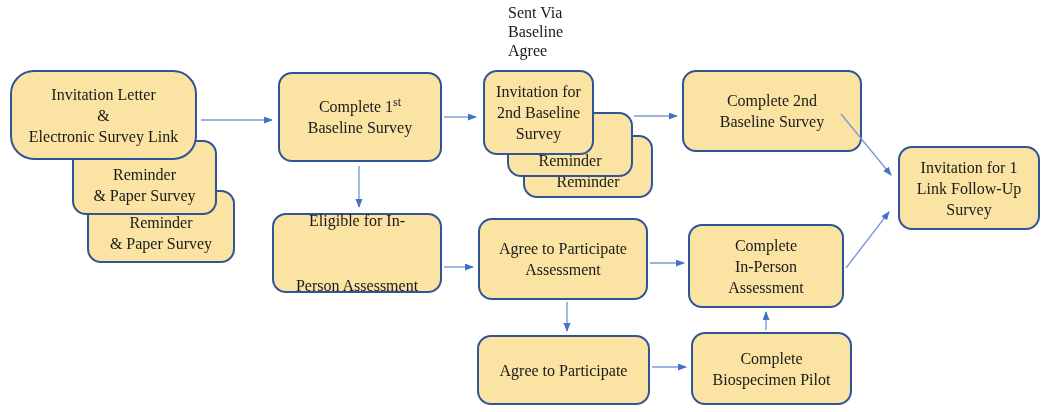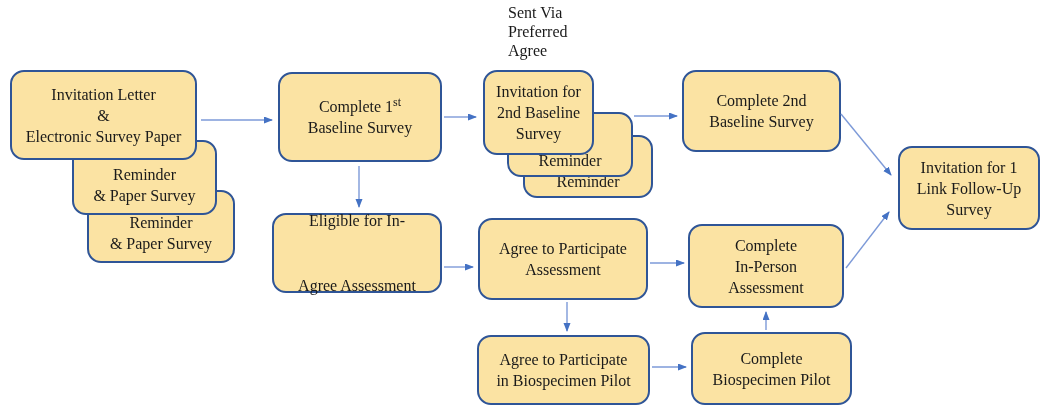--- a/index.html
+++ b/index.html
@@ -54,85 +54,84 @@
     <line x1="650" y1="263" x2="684" y2="263" marker-end="url(#ah)"></line>
     <line x1="567" y1="302" x2="567" y2="331" marker-end="url(#ah)"></line>
     <line x1="652" y1="367" x2="686" y2="367" marker-end="url(#ah)"></line>
     <line x1="766" y1="330" x2="766" y2="312" marker-end="url(#ah)"></line>
     <line x1="841" y1="114" x2="891" y2="175" marker-end="url(#ah)"></line>
     <line x1="846" y1="268" x2="889" y2="212" marker-end="url(#ah)"></line>
   </svg>
 
   <div class="note" style="left:508px;top:3px;width:92px;">
     <div>Sent Via</div>
-    <div>Preferred</div>
+    <div>Baseline</div>
     <div>Agree</div>
   </div>
 
   <div class="node bottom" style="left:87px;top:190px;width:148px;height:73px;z-index:1;">
     <div class="ln">Reminder</div>
     <div class="ln">&amp; Paper Survey</div>
   </div>
   <div class="node bottom" style="left:72px;top:140px;width:145px;height:75px;z-index:2;">
     <div class="ln">Reminder</div>
     <div class="ln">&amp; Paper Survey</div>
   </div>
-  <div class="node" style="left:10px;top:70px;width:187px;height:90px;z-index:3;">
+  <div class="node" style="left:10px;top:70px;width:187px;height:90px;z-index:3;border-radius:24px;">
     <div class="ln">Invitation Letter</div>
     <div class="ln">&amp;</div>
-    <div class="ln">Electronic Survey Paper</div>
+    <div class="ln">Electronic Survey Link</div>
   </div>
 
   <div class="node" style="left:278px;top:72px;width:164px;height:90px;">
     <div class="ln"><span>Complete 1</span><sup>st</sup></div>
     <div class="ln">Baseline Survey</div>
   </div>
 
   <div class="node bottom" style="left:523px;top:135px;width:130px;height:63px;z-index:1;padding-bottom:4px;">
     <div class="ln">Reminder</div>
   </div>
   <div class="node bottom" style="left:507px;top:112px;width:126px;height:65px;z-index:2;padding-bottom:4px;">
     <div class="ln">Reminder</div>
   </div>
   <div class="node" style="left:483px;top:70px;width:111px;height:85px;z-index:3;">
     <div class="ln">Invitation for</div>
     <div class="ln">2nd Baseline</div>
     <div class="ln">Survey</div>
   </div>
 
-  <div class="node" style="left:682px;top:70px;width:159px;height:82px;">
+  <div class="node" style="left:682px;top:70px;width:180px;height:82px;">
     <div class="ln">Complete 2nd</div>
     <div class="ln">Baseline Survey</div>
   </div>
 
   <div class="node" style="left:898px;top:146px;width:142px;height:84px;">
     <div class="ln">Invitation for 1</div>
     <div class="ln">Link Follow-Up</div>
     <div class="ln">Survey</div>
   </div>
 
   <div class="node" style="left:272px;top:213px;width:170px;height:80px;gap:44px;">
     <div class="ln">Eligible for In-</div>
-    <div class="ln">Agree Assessment</div>
+    <div class="ln">Person Assessment</div>
   </div>
 
   <div class="node" style="left:478px;top:218px;width:170px;height:82px;">
     <div class="ln">Agree to Participate</div>
     <div class="ln">Assessment</div>
   </div>
 
   <div class="node" style="left:688px;top:224px;width:156px;height:84px;">
     <div class="ln">Complete</div>
     <div class="ln">In-Person</div>
     <div class="ln">Assessment</div>
   </div>
 
   <div class="node" style="left:477px;top:335px;width:173px;height:70px;">
     <div class="ln">Agree to Participate</div>
-    <div class="ln">in Biospecimen Pilot</div>
   </div>
 
   <div class="node" style="left:691px;top:332px;width:161px;height:73px;">
     <div class="ln">Complete</div>
     <div class="ln">Biospecimen Pilot</div>
   </div>
 
 </div>
 
 </body></html>

